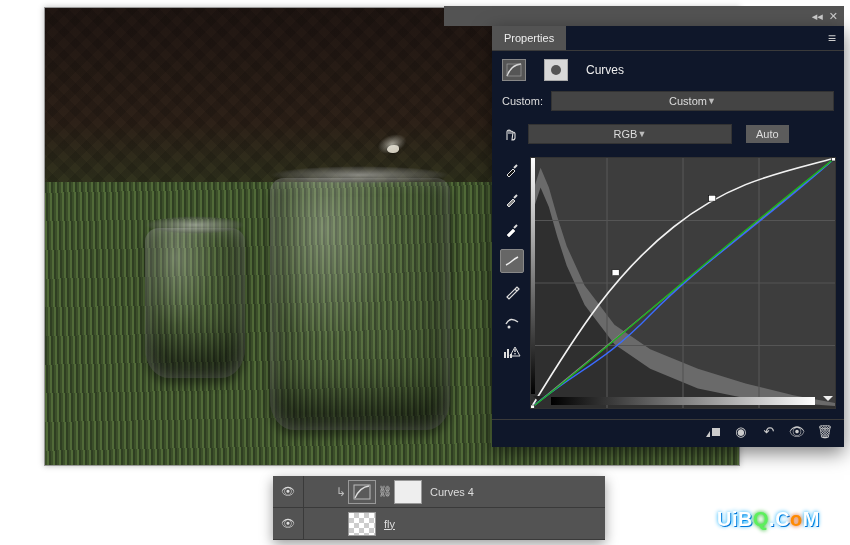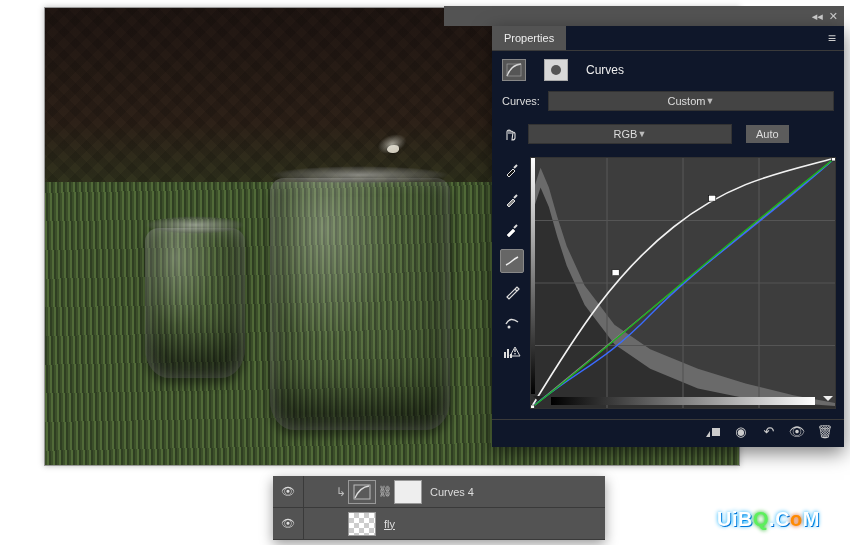--- a/index.html
+++ b/index.html
@@ -94,21 +94,21 @@
     <div class="iconbox">
       <svg width="16" height="14" viewBox="0 0 16 14">
           <path d="M1 13 Q5 2 15 1" stroke="#ddd" fill="none" stroke-width="1.4"></path>
           <rect x="1" y="1" width="14" height="12" fill="none" stroke="#aaa" stroke-width=".6"></rect>
         </svg>
     </div>
     <div class="iconbox mask"></div>
     <div class="hlabel">Curves</div>
   </div>
   <div class="rowpad">
-    <span>Curves:</span>
+    <span>Custom:</span>
     <div class="sel">
       <span>Custom</span>
       <span class="chev">▼</span>
     </div>
   </div>
   <div class="rowpad">
     <div class="finger">
       <svg width="16" height="16" viewBox="0 0 16 16">
           <path d="M4 14 L4 6 Q4 4 6 4 L6 8 M6 4 Q8 4 8 6 L8 8 M8 5 Q10 5 10 7 L10 8 M10 6 Q12 6 12 8 L12 12 Q12 14 9 14 Z" fill="none" stroke="#ddd" stroke-width="1.1"></path>
         </svg>

